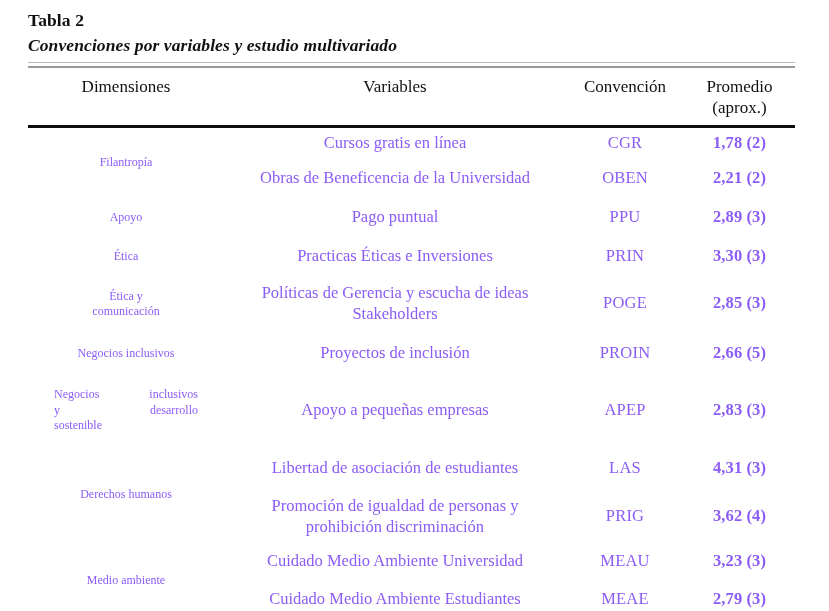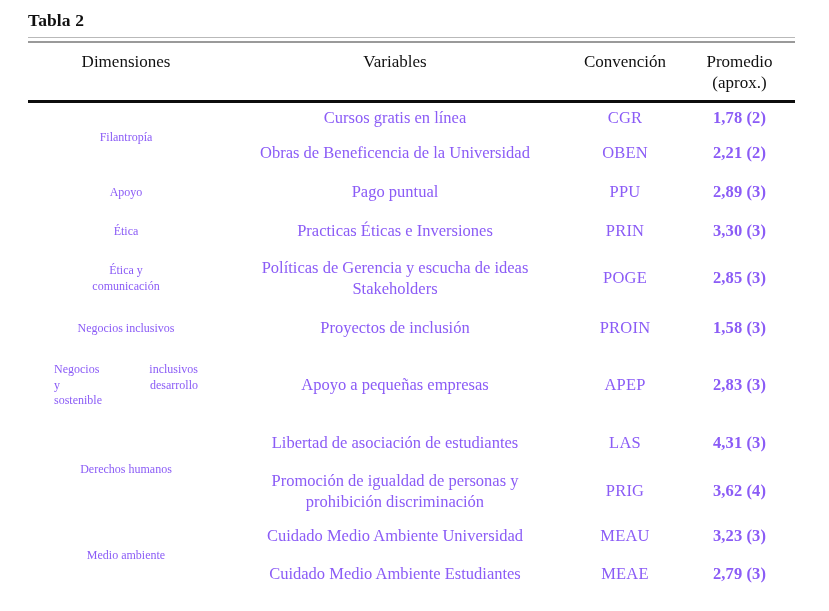--- a/index.html
+++ b/index.html
@@ -98,20 +98,21 @@
   tbody td.conv { letter-spacing: 0.2px; }
   tbody td.prom { font-weight: bold; letter-spacing: 0.1px; }
 </style>
 </head>
 <body>
 
 <div class="page">
 
   <div class="caption-block">
     <div class="caption-label">Tabla 2</div>
+    <div class="caption-title">Convenciones por variables y estudio multivariado</div>
   </div>
 
   <div class="rule rule-top"></div>
 
   <table class="tbl">
     <colgroup>
       <col class="c-dim">
         <col class="c-var">
         <col class="c-conv">
         <col class="c-prom">
@@ -166,21 +167,21 @@
         <td class="dim"><span>Ética y</span><br><span>comunicación</span></td>
         <td class="var"><span>Políticas de Gerencia y escucha de ideas</span><br><span>Stakeholders</span></td>
         <td class="conv">POGE</td>
         <td class="prom">2,85 (3)</td>
       </tr>
 
       <tr style="height:44px;">
         <td class="dim">Negocios inclusivos</td>
         <td class="var">Proyectos de inclusión</td>
         <td class="conv">PROIN</td>
-        <td class="prom">1,58 (3)</td>
+        <td class="prom">2,66 (5)</td>
       </tr>
 
       <tr style="height:70px;">
         <td class="dim justify"><span>Negocios inclusivos</span><br><span>y desarrollo</span><br><span>sostenible</span></td>
         <td class="var">Apoyo a pequeñas empresas</td>
         <td class="conv">APEP</td>
         <td class="prom">2,83 (3)</td>
       </tr>
 
       <tr style="height:45px;">

